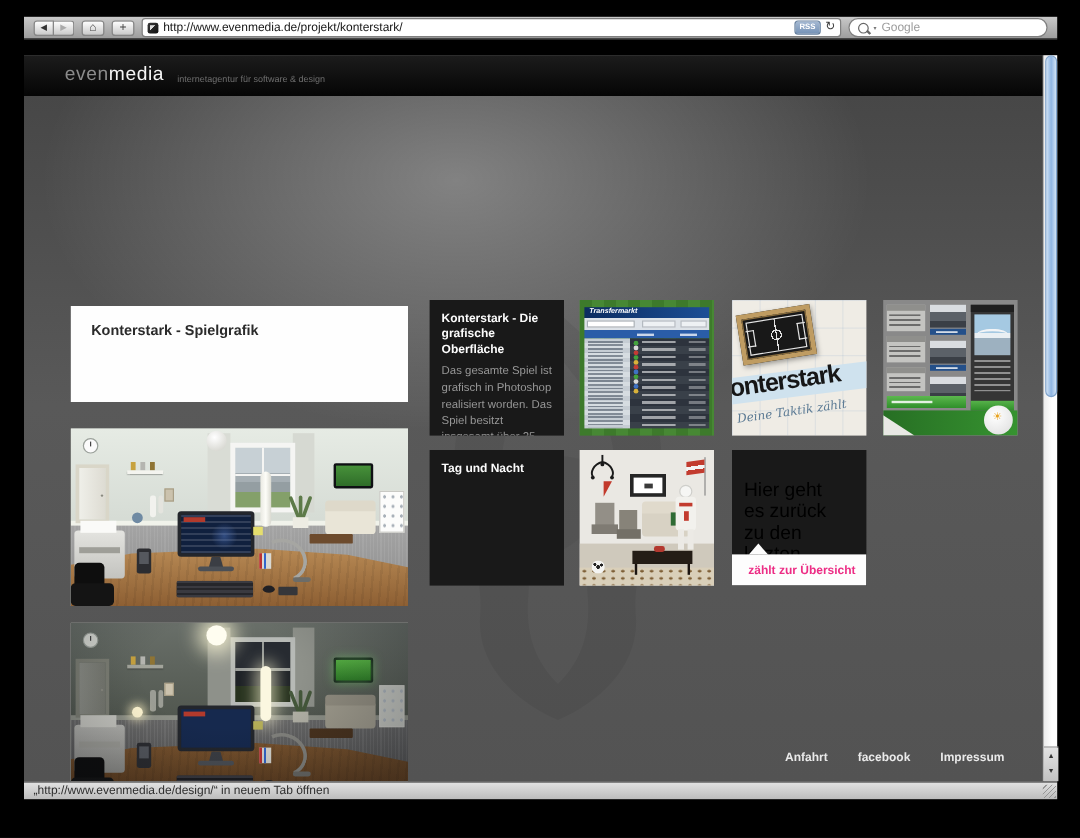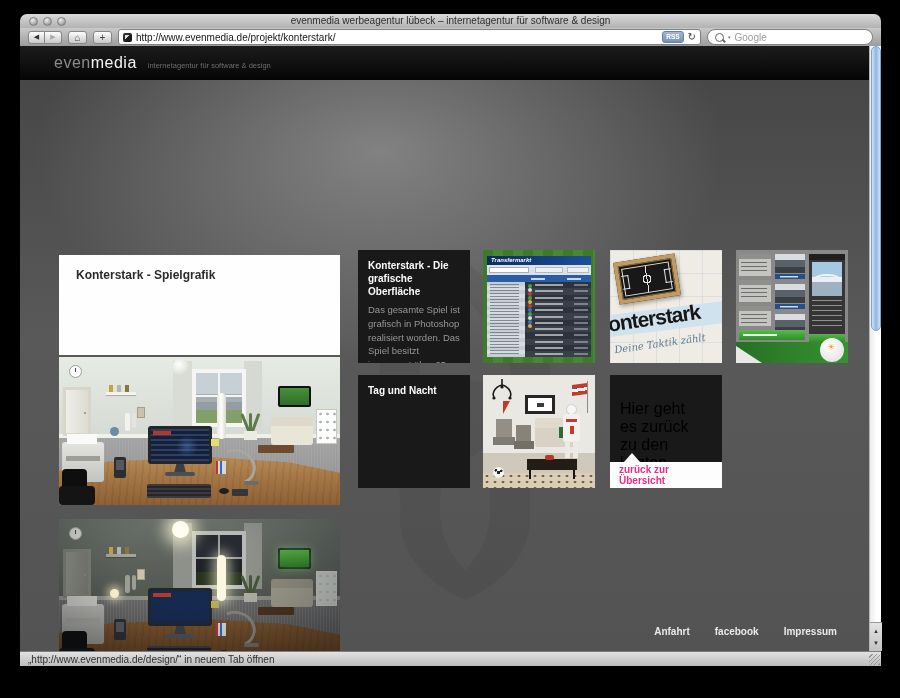--- a/index.html
+++ b/index.html
@@ -59,21 +59,21 @@
   .navlinks{margin-left:auto;display:flex;gap:17px;font-size:10px;font-weight:bold;color:#fdfdfd;}
   .navlinks span{cursor:pointer;}
   .navlinks .active{color:#5fa8d7;}
   .page{position:absolute;left:0;top:34px;width:849px;height:571px;
         background:
           radial-gradient(ellipse 480px 290px at 360px 70px, rgba(255,255,255,.30), rgba(255,255,255,0) 72%),
           linear-gradient(#474747,#595959 45%,#535353);}
   
   .watermark{position:absolute;left:330px;top:175px;opacity:.55;}
   
-  .infobox{position:absolute;left:39px;top:175px;width:281px;height:100px;background:#fefefe;
+  .infobox{position:absolute;left:39px;top:175px;width:281px;height:80px;background:#fefefe;
            box-sizing:border-box;padding:13px 17px;}
   .infobox h3{margin:0;font-size:12px;color:#2b2b2b;}
   .infobox p{margin:9px 0 0;font-size:10.5px;color:#555;line-height:1.55;}
   
   .room{position:absolute;left:39px;width:281px;overflow:hidden;background:#cfd4cd;}
   .room.day{top:277px;height:148px;}
   .room.night{top:439px;height:138px;}
   .room i{position:absolute;display:block;}
   .r-wall{left:0;top:0;width:281px;height:80px;background:linear-gradient(#e6ebe4,#d5dbd4);}
   .night .r-wall{background:linear-gradient(#696f69,#51574f);}
@@ -335,28 +335,20 @@
              display:flex;align-items:center;padding:0 8px;font-size:10px;color:#2e2e2e;}
   .grip{position:absolute;right:1px;bottom:1px;width:11px;height:11px;
         background:repeating-linear-gradient(135deg,transparent 0 2px,#969696 2px 3px);}
 </style>
 </head>
 <body>
 
 <div class="stage">
   <div class="window">
 
-    <div class="titlebar">
-      <div class="lights">
-        <span class="light"></span>
-        <span class="light"></span>
-        <span class="light"></span>
-      </div>
-      <div class="win-title">evenmedia werbeagentur lübeck – internetagentur für software &amp; design</div>
-    </div>
 
     <div class="toolbar">
       <div class="navgroup">
         <span class="tbtn">
             <span>◀</span>
           </span>
         <span class="tbtn">
             <span>▶</span>
           </span>
       </div>
@@ -583,21 +575,21 @@
           <i class="lv-leg1"></i>
           <i class="lv-leg2"></i>
           <i class="lv-bowl"></i>
           <i class="lv-ball"></i>
         </div>
 
         <div class="tile t-genug row2 c3">
           <p style="width:86px;">Hier geht es zurück zu den letzten Arbeiten.</p>
           <span class="genug-notch"></span>
           <div class="genug-bar">
-            <span class="genug-link">zurück zur Übersicht</span>
+            <span class="genug-link">zählt zur Übersicht</span>
           </div>
         </div>
 
         <div class="footer">
           <span>Anfahrt</span>
           <span>facebook</span>
           <span>Impressum</span>
         </div>
 
       </div>

